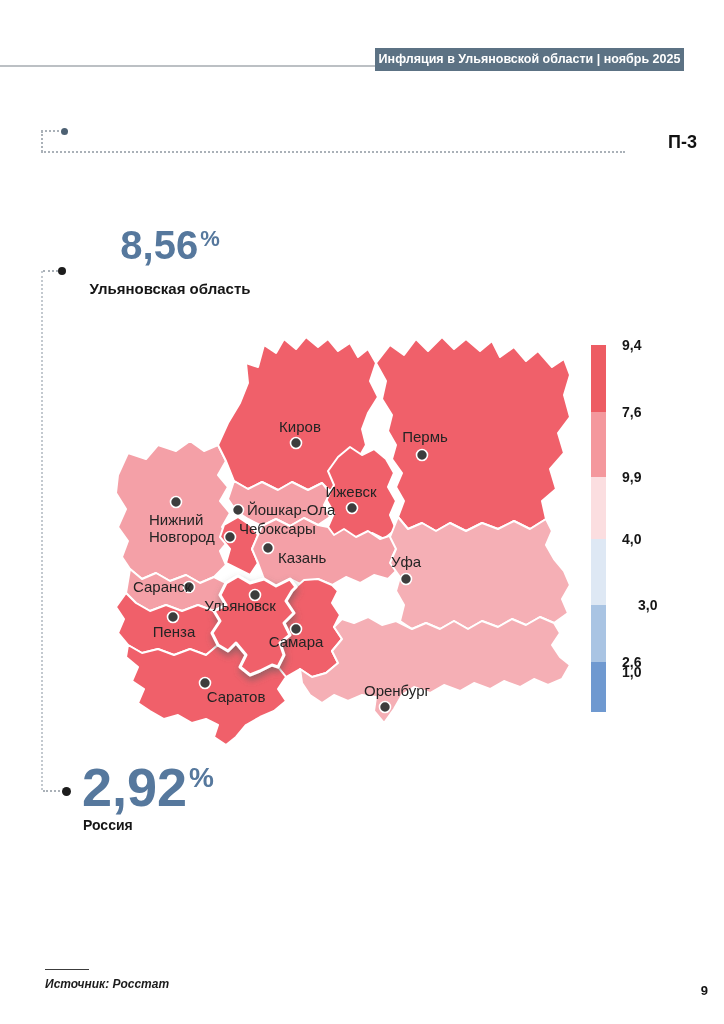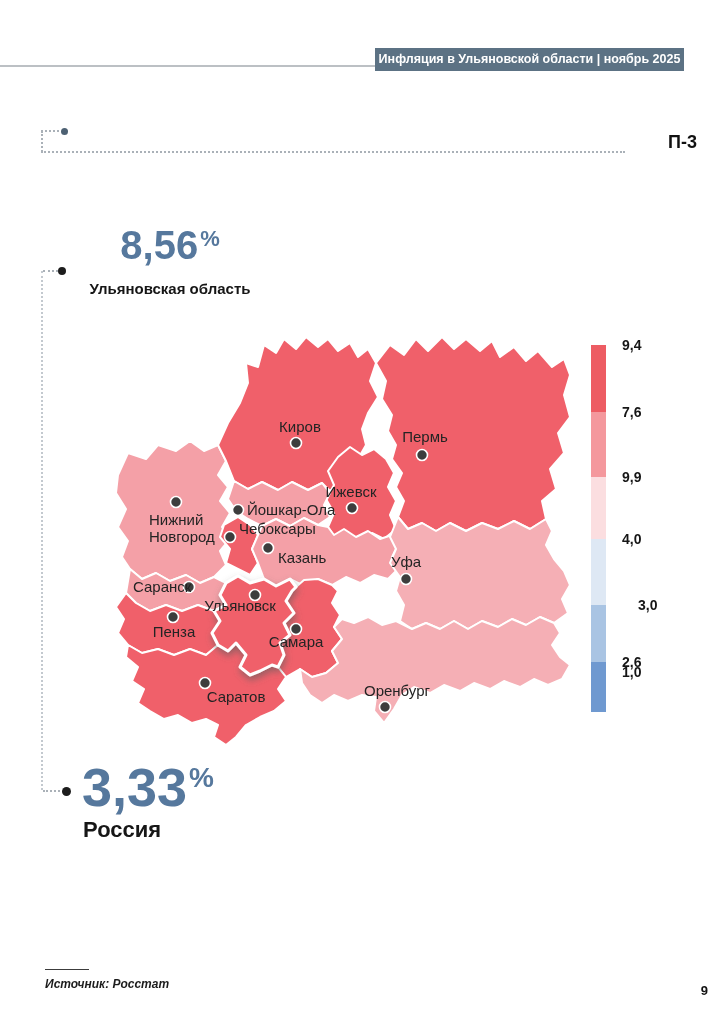--- a/index.html
+++ b/index.html
@@ -45,21 +45,21 @@
   .city-label{font-family:"Liberation Sans", sans-serif;font-size:15px;fill:#242424;}
 
   
   .legend-seg{position:absolute;left:591px;width:15px;}
   .legend-tick{position:absolute;left:622px;width:40px;font-size:14px;font-weight:bold;color:#161616;line-height:16px;}
 
   
   #stat-russia{position:absolute;left:82px;top:760px;text-align:left;}
   #stat-russia .stat-num{font-size:54px;line-height:54px;}
   #stat-russia .stat-num .pct{font-size:28px;transform:translateY(-19px);}
-  .russia-label{position:absolute;left:83px;top:817px;font-size:22px;font-weight:bold;color:#161616;}
+  .russia-label{position:absolute;left:83px;top:817px;font-size:14px;font-weight:bold;color:#161616;}
   .russia-note{position:absolute;left:83px;top:840px;font-size:17px;font-weight:bold;font-style:italic;color:#4F7195;white-space:nowrap;}
 
   
   .source-rule{position:absolute;left:45px;top:969px;width:44px;height:1px;background:#3c3c3c;}
   .source-note{position:absolute;left:45px;top:977px;font-size:12px;font-weight:bold;font-style:italic;color:#1c1c1c;}
   .page-number{position:absolute;left:686px;top:983px;width:22px;text-align:right;font-size:13px;font-weight:bold;color:#111;}
 </style>
 </head>
 <body>
 
@@ -153,21 +153,21 @@
   <div class="legend-seg" style="top:662px;height:50px;background:#6F99D0;"></div>
   <div class="legend-tick" style="top:337px;">9,4</div>
   <div class="legend-tick" style="top:404px;">7,6</div>
   <div class="legend-tick" style="top:469px;">9,9</div>
   <div class="legend-tick" style="top:531px;">4,0</div>
   <div class="legend-tick" style="top:597px;margin-left:16px;">3,0</div>
   <div class="legend-tick" style="top:654px;">2,6</div>
   <div class="legend-tick" style="top:664px;">1,0</div>
 
   <div id="stat-russia">
-    <div class="stat-num"><span>3,33</span><span class="pct">%</span></div>
+    <div class="stat-num"><span>2,92</span><span class="pct">%</span></div>
   </div>
   <div class="russia-label">Россия</div>
 
   <div class="source-rule"></div>
   <div class="source-note">Источник: Росстат</div>
   <div class="page-number">9</div>
 
 </div>
 
 </body></html>

